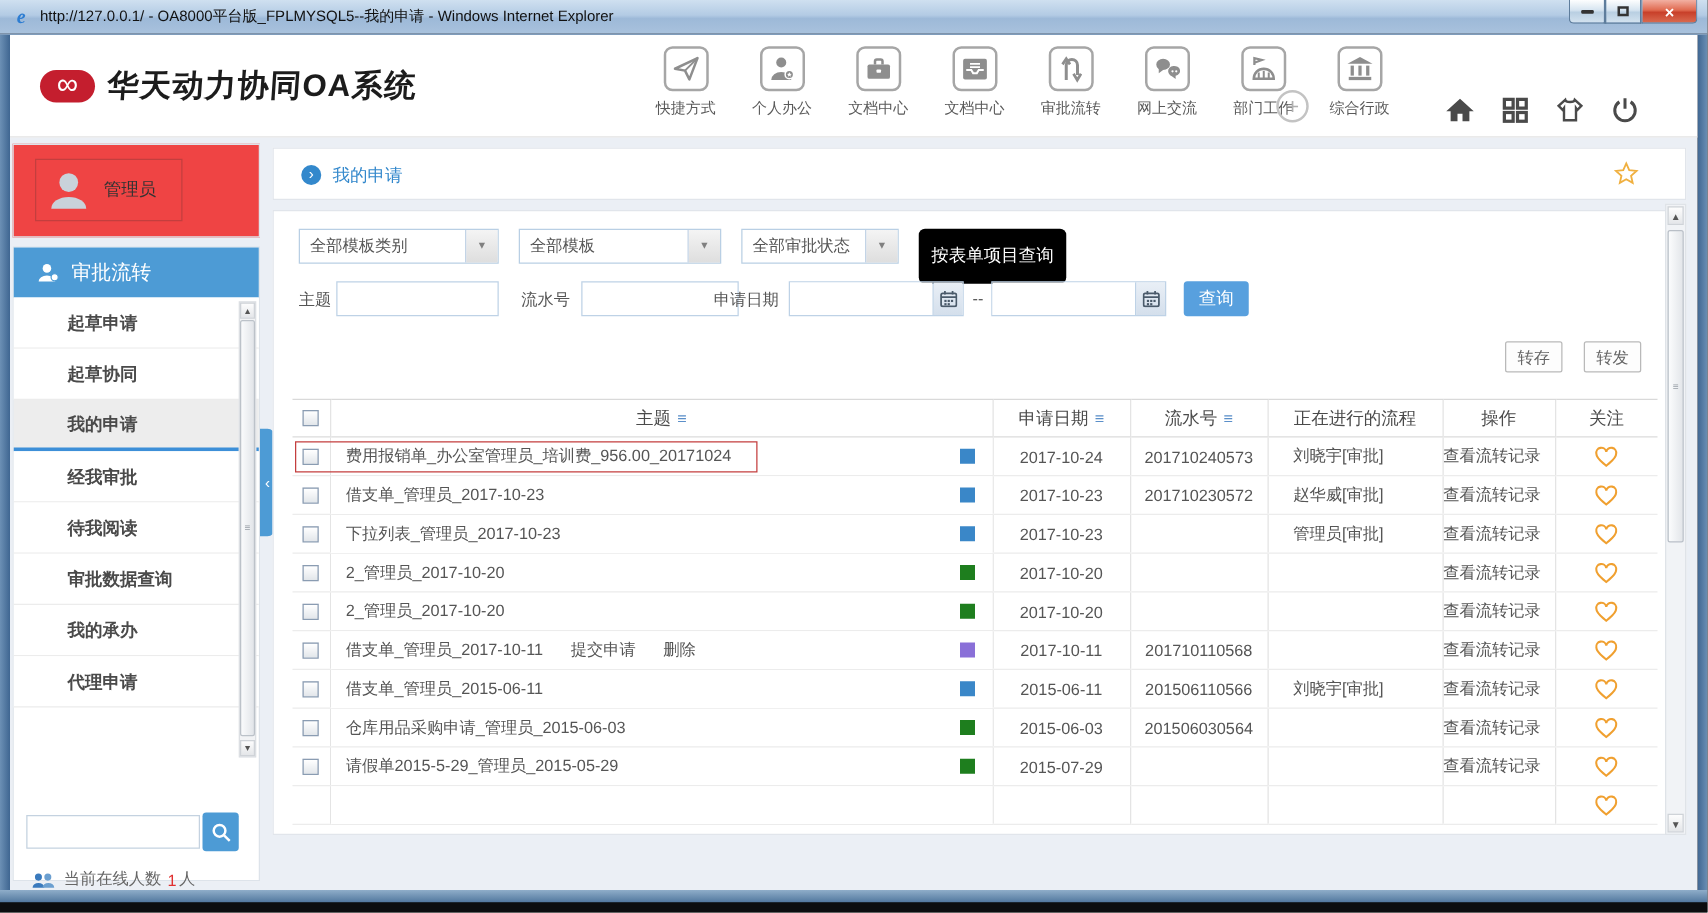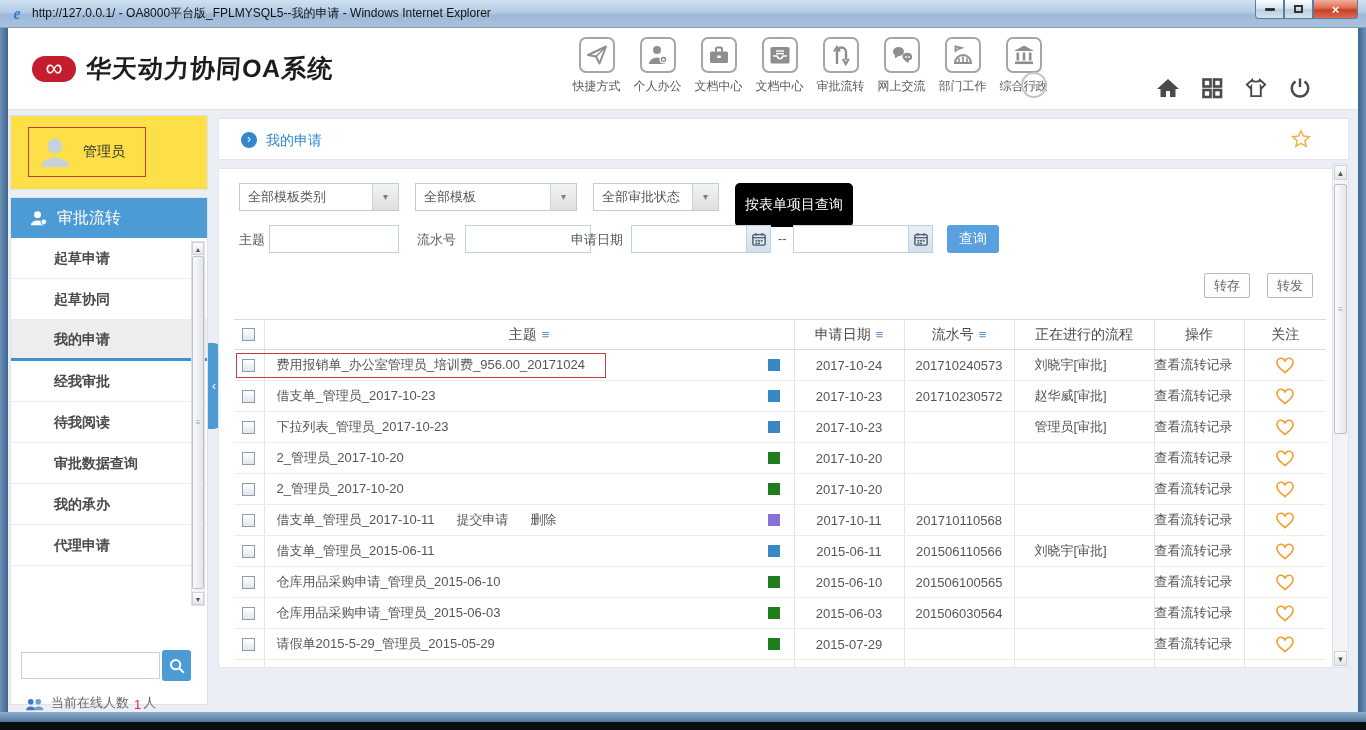--- a/index.html
+++ b/index.html
@@ -29,32 +29,32 @@
   .taskbar-sliver { position:absolute; left:0; top:722px; width:1366px; height:8px; background:#0c0d0f; }
 
   
   .page { position:absolute; left:8px; top:28px; width:1350px; height:684px; background:#ebeff5; overflow:hidden; }
 
   
   .topbar { position:absolute; left:0; top:0; width:1350px; height:82px; background:#fff; border-bottom:1px solid #e3e3e3; }
   .logo { position:absolute; left:24px; top:24px; display:flex; align-items:center; }
   .logo-mark { width:44px; height:26px; background:#c41e2e; border-radius:13px; color:#fff; font-size:24px; line-height:23px; text-align:center; margin-right:10px; }
   .logo-text { font-size:25px; font-weight:bold; color:#1c1c1c; letter-spacing:1px; transform:skewX(-4deg); }
-  .main-nav { position:absolute; left:558px; top:9px; display:flex; }
+  .main-nav { position:absolute; left:510px; top:9px; display:flex;gap:16px; }
   .nav-item { width:61px; text-align:center; cursor:pointer; }
   .nav-ic { width:36px; height:36px; margin:0 auto; border:2px solid #a6a6a6; border-radius:7px; display:flex; align-items:center; justify-content:center; }
   .nav-ic svg { display:block; }
   .nav-lb { margin-top:5px; font-size:12px; color:#5a5a5a; white-space:nowrap; }
   .plus-circle { position:absolute; left:1013px; top:44px; width:26px; height:26px; border:2px solid #c3c3c3; border-radius:50%;
     color:#b0b0b0; font-size:18px; line-height:22px; text-align:center; }
   .right-icons { position:absolute; right:46px; top:48px; display:flex; gap:20px; }
   .ric { width:24px; height:24px; display:flex; align-items:center; justify-content:center; cursor:pointer; }
 
   
-  .user-card { position:absolute; left:2px; top:87px; width:198px; height:75px; background:#fde047; border:1px solid #dde3ea; }
+  .user-card { position:absolute; left:2px; top:87px; width:198px; height:75px; background:#ef4444; border:1px solid #dde3ea; }
   .user-redbox { position:absolute; left:17px; top:11px; width:118px; height:50px; border:1px solid #c43e3e; display:flex; align-items:center; }
   .avatar { margin-left:8px; }
   .user-name { font-size:14px; color:#333; margin-left:10px; }
 
   .side-panel { position:absolute; left:2px; top:169px; width:198px; height:508px; background:#fff; border:1px solid #dde3ea; }
   .side-section { height:40px; background:#4d9bd5; color:#fff; display:flex; align-items:center; padding-left:18px; font-size:16px; }
   .side-section svg { margin-right:9px; }
   .side-menu { list-style:none; position:relative; }
   .side-menu li { height:41px; line-height:40px; padding-left:43px; font-size:14px; color:#4a4a4a; font-weight:bold;
     border-bottom:1px solid #ececec; cursor:pointer; background:#fff; }
@@ -564,38 +564,20 @@
             <td class="c-fav"><svg class="heart" width="20" height="19" viewBox="0 0 24 22" fill="none" stroke="#f0a030" stroke-width="2">
                 <path d="M12 19.5 C7.5 15.5 2.5 12.5 2.5 8 A4.8 4.8 0 0 1 12 6.2 A4.8 4.8 0 0 1 21.5 8 C21.5 12.5 16.5 15.5 12 19.5 Z"></path>
               </svg></td>
           </tr>
           <tr>
             <td class="c-center">
               <div class="cb"></div>
             </td>
             <td class="c-subject">
               <div class="subj-wrap">
-                <span class="subj-text">仓库用品采购申请_管理员_2015-06-10</span>
-                <span class="status-sq" style="background:#1e7e1e"></span>
-              </div>
-            </td>
-            <td class="c-center">2015-06-10</td>
-            <td class="c-center">201506100565</td>
-            <td class="c-flow"></td>
-            <td class="c-action">查看流转记录</td>
-            <td class="c-fav"><svg class="heart" width="20" height="19" viewBox="0 0 24 22" fill="none" stroke="#f0a030" stroke-width="2">
-                <path d="M12 19.5 C7.5 15.5 2.5 12.5 2.5 8 A4.8 4.8 0 0 1 12 6.2 A4.8 4.8 0 0 1 21.5 8 C21.5 12.5 16.5 15.5 12 19.5 Z"></path>
-              </svg></td>
-          </tr>
-          <tr>
-            <td class="c-center">
-              <div class="cb"></div>
-            </td>
-            <td class="c-subject">
-              <div class="subj-wrap">
                 <span class="subj-text">仓库用品采购申请_管理员_2015-06-03</span>
                 <span class="status-sq" style="background:#1e7e1e"></span>
               </div>
             </td>
             <td class="c-center">2015-06-03</td>
             <td class="c-center">201506030564</td>
             <td class="c-flow"></td>
             <td class="c-action">查看流转记录</td>
             <td class="c-fav"><svg class="heart" width="20" height="19" viewBox="0 0 24 22" fill="none" stroke="#f0a030" stroke-width="2">
                 <path d="M12 19.5 C7.5 15.5 2.5 12.5 2.5 8 A4.8 4.8 0 0 1 12 6.2 A4.8 4.8 0 0 1 21.5 8 C21.5 12.5 16.5 15.5 12 19.5 Z"></path>

